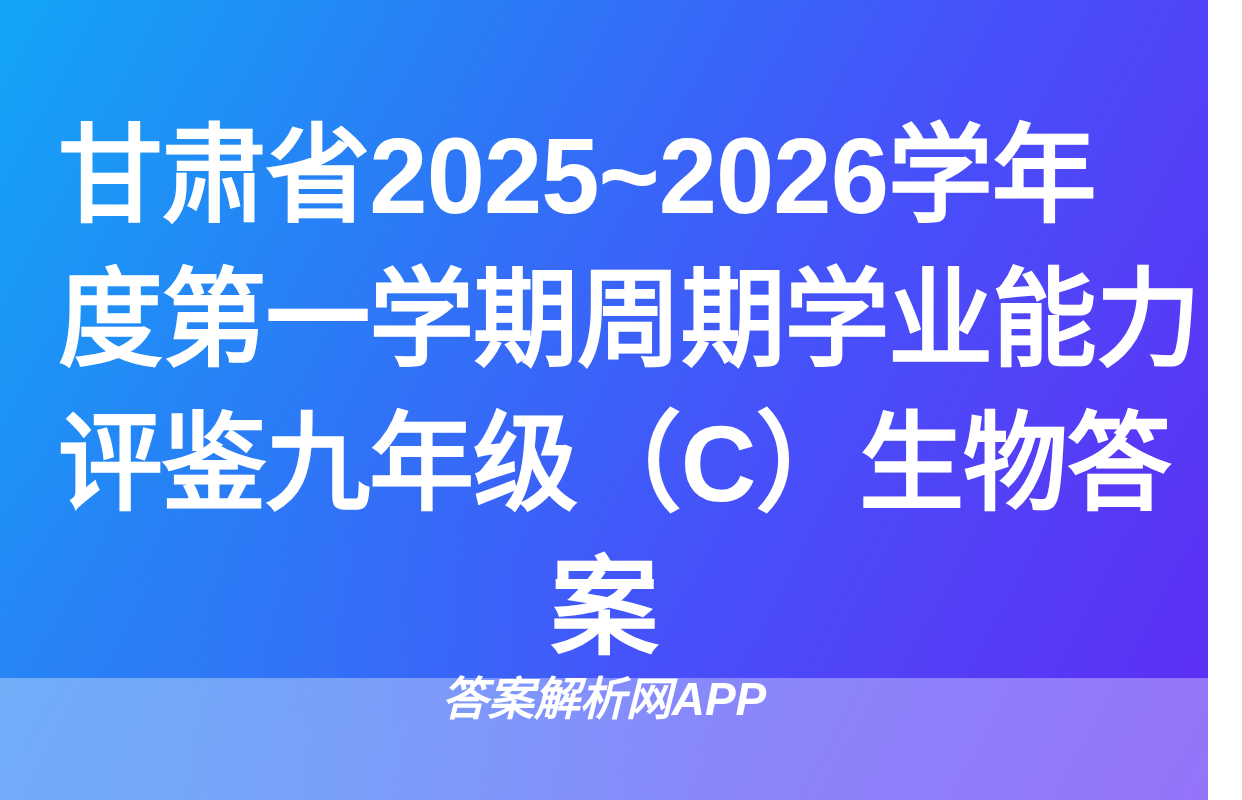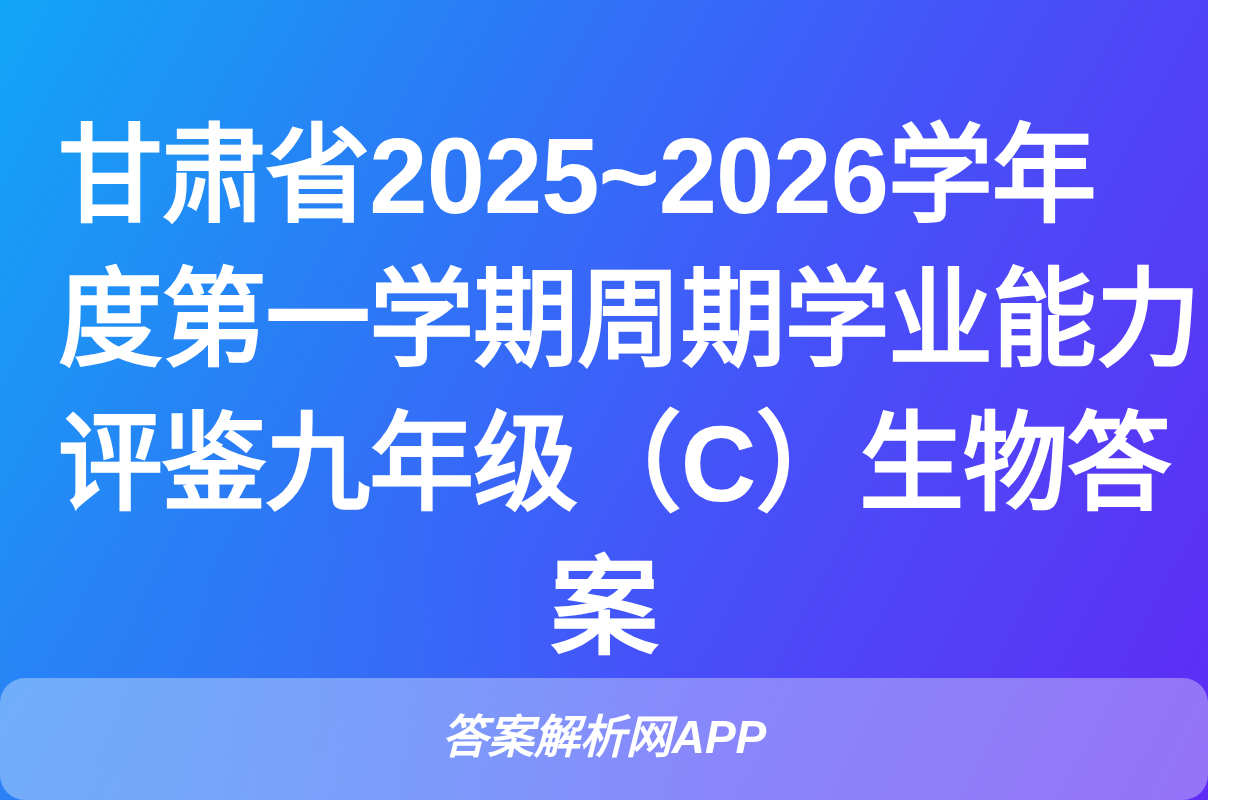--- a/index.html
+++ b/index.html
@@ -73,24 +73,22 @@
 
   
   .footer-band {
     position: absolute;
     left: 0;
     right: 0;
     top: 678px;
     height: 122px;
     background: rgba(255, 255, 255, 0.34);
     display: flex;
-    align-items: center;
     justify-content: center;
     z-index: 3;
-    border-radius: 25px;
   }
 
   .footer-text {
     color: #ffffff;
     font-size: 46px;
     font-weight: 700;
     font-style: italic;
     letter-spacing: 0px;
     line-height: 1;
     white-space: nowrap;

